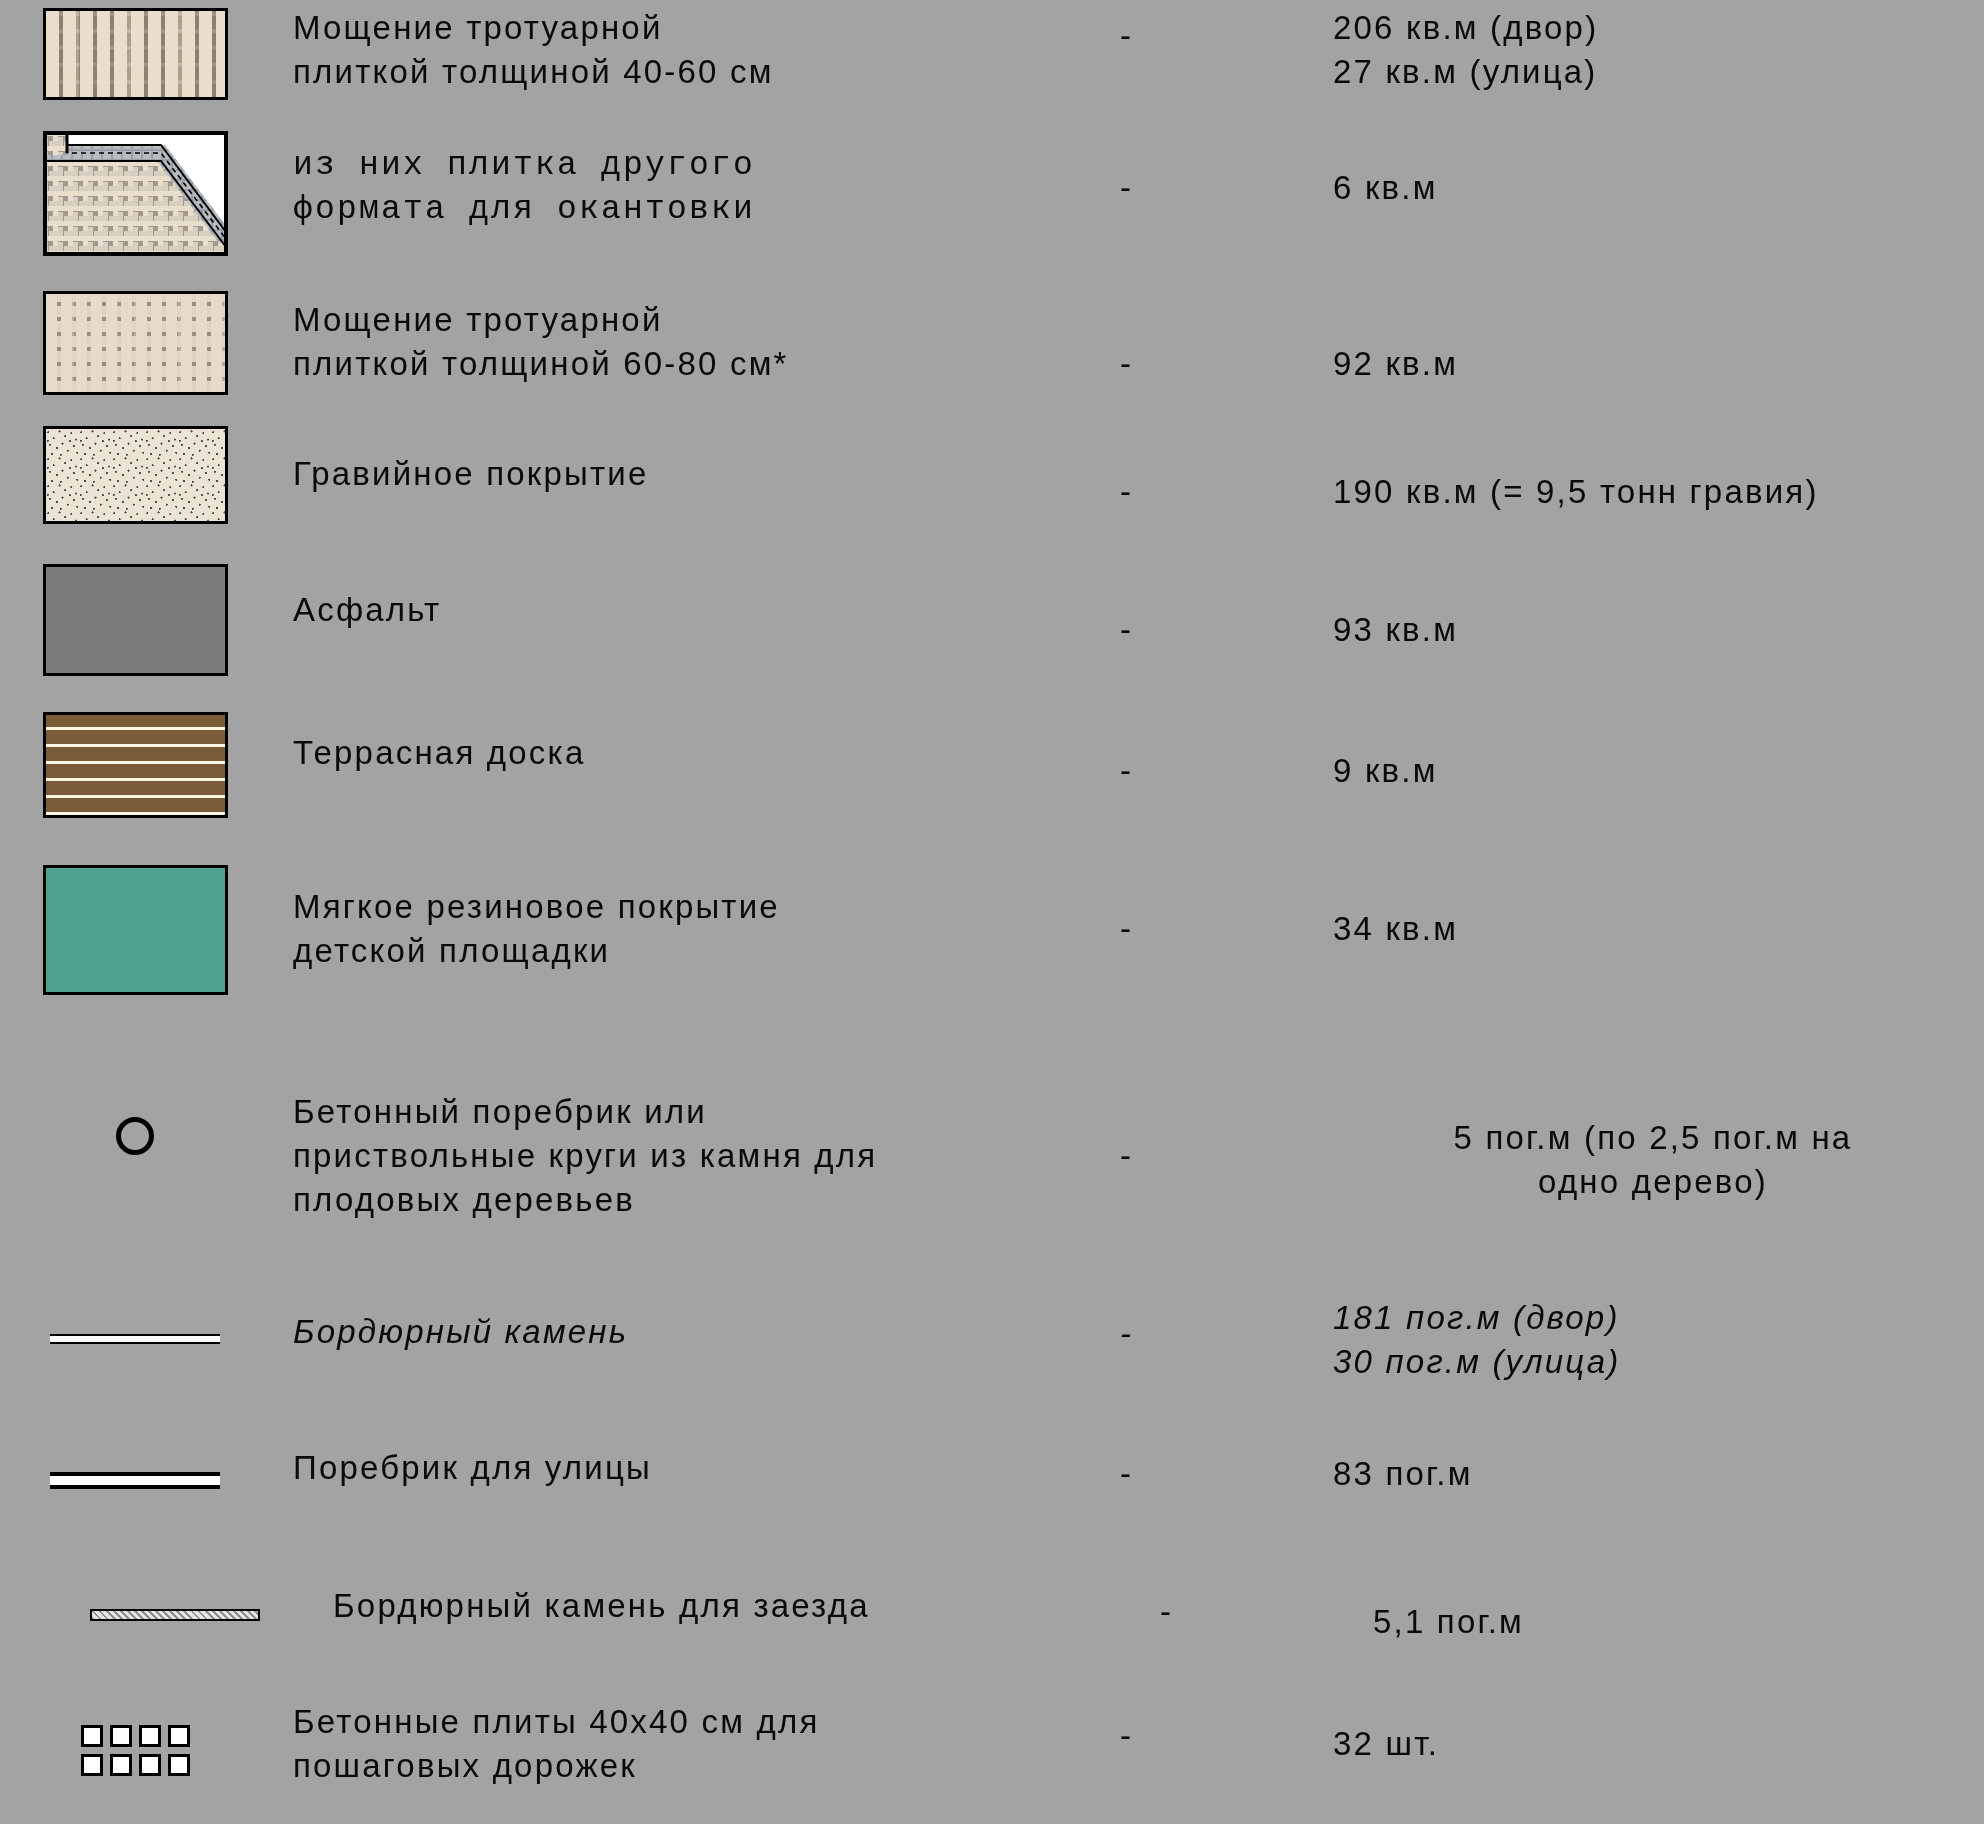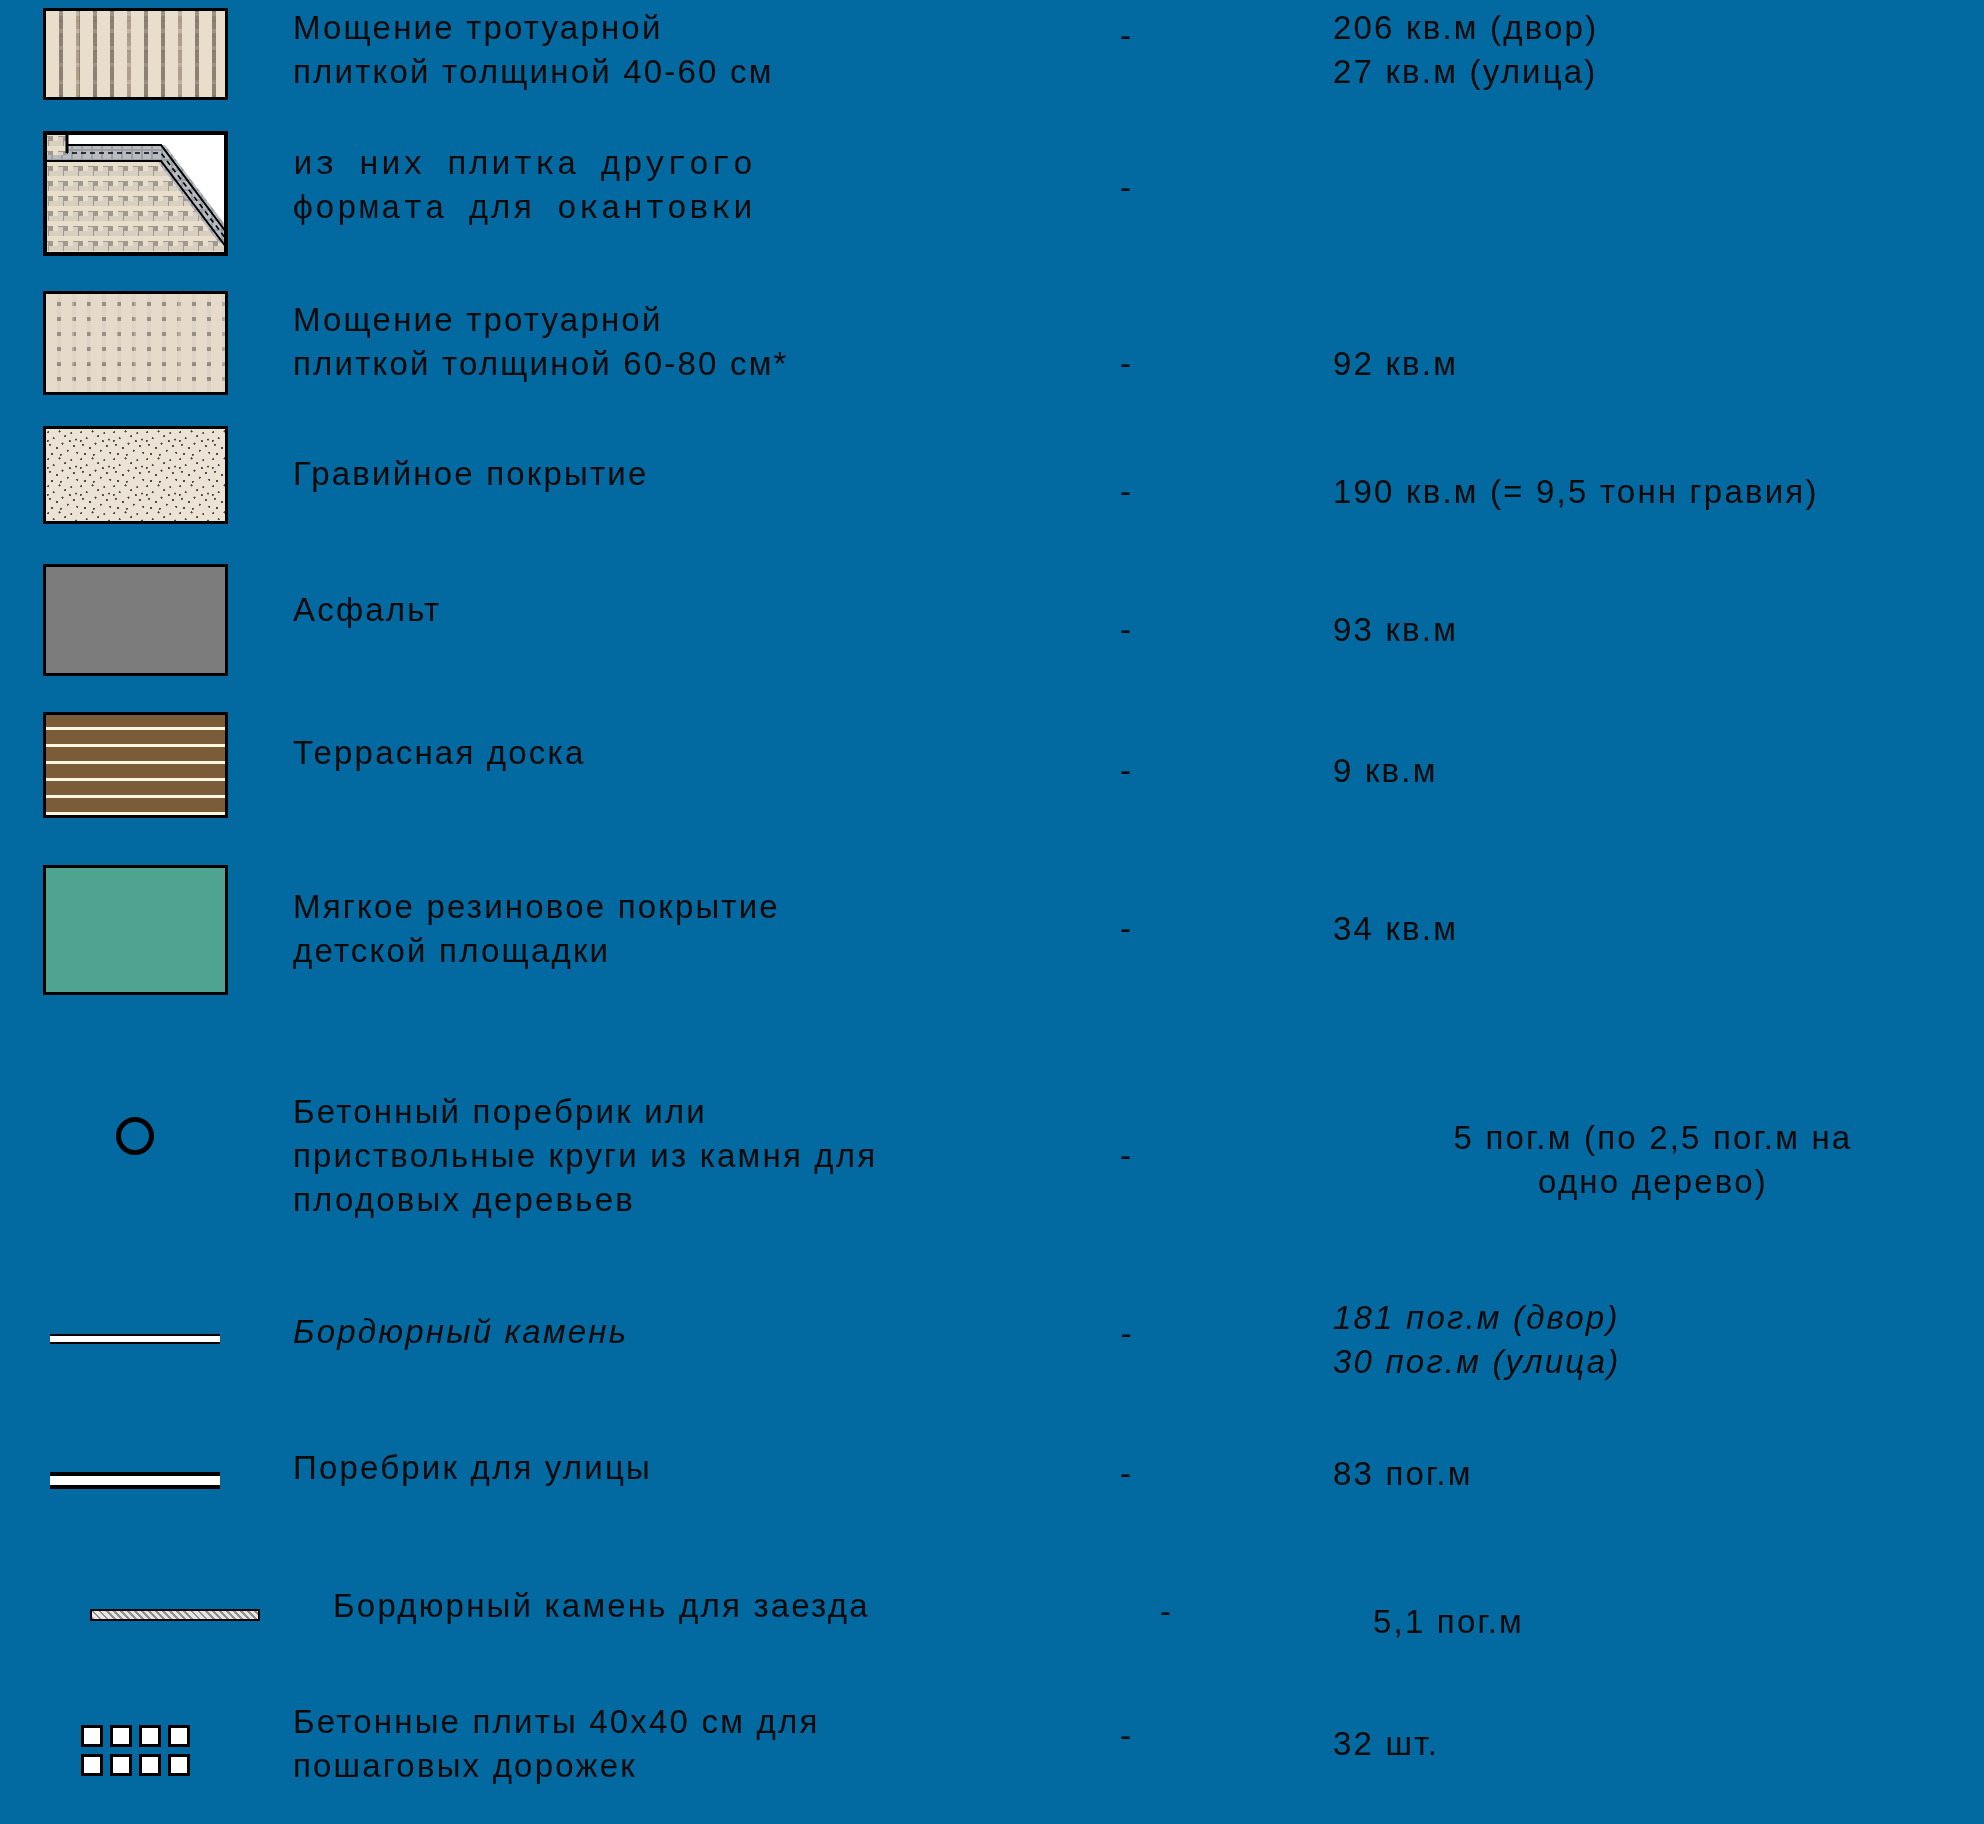--- a/index.html
+++ b/index.html
@@ -2,21 +2,21 @@
 <html><head>
 <meta charset="utf-8">
 <style>
   html,body{margin:0;padding:0;background:#ffffff;}
   body{
     width:1984px;height:1824px;
     font-family:"Liberation Sans","DejaVu Sans",sans-serif;
     color:#000;
     -webkit-font-smoothing:antialiased;
   }
-  .legend{position:relative;width:1984px;height:1824px;overflow:hidden;background:#0369a1;}
+  .legend{position:relative;width:1984px;height:1824px;overflow:hidden;background:#a3a3a3;}
 
   .row{position:absolute;left:0;width:1984px;}
 
   
   .swatch-cell{position:absolute;left:0;width:270px;display:flex;align-items:center;justify-content:center;}
   .sw{box-sizing:border-box;border:3px solid #000;}
 
   
   .tex-paving{
     background-color:#a09990;
@@ -163,20 +163,23 @@
         <rect x="2" y="2" width="181" height="121" fill="none" stroke="#000" stroke-width="4"></rect>
       </svg>
     </div>
     <div class="name-cell" style="top:16px;font-family:Liberation Mono, monospace;">
       <div class="txt">из них плитка другого
 формата для окантовки</div>
     </div>
     <div class="dash-cell" style="top:38px;">
       <span class="dash">-</span>
     </div>
+    <div class="val-cell" style="top:38px;">
+      <div class="txt">6 кв.м</div>
+    </div>
   </div>
 
   <div class="row" style="top:288px;height:120px;">
     <div class="swatch-cell" style="top:0px;height:110px;">
       <div class="sw tex-paving2" style="width:185px;height:104px;"></div>
     </div>
     <div class="name-cell" style="top:10px;">
       <div class="txt">Мощение тротуарной
 плиткой толщиной 60-80 см*</div>
     </div>

